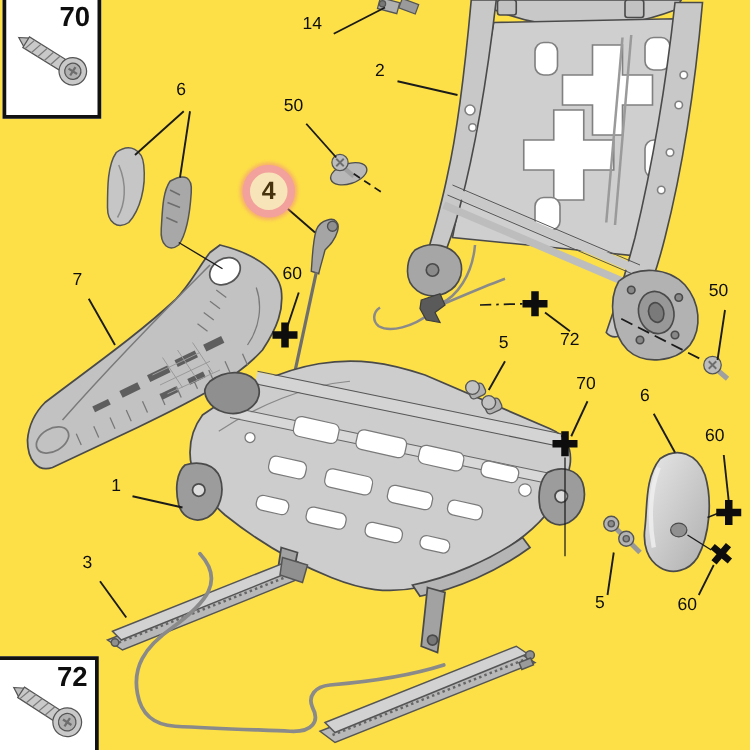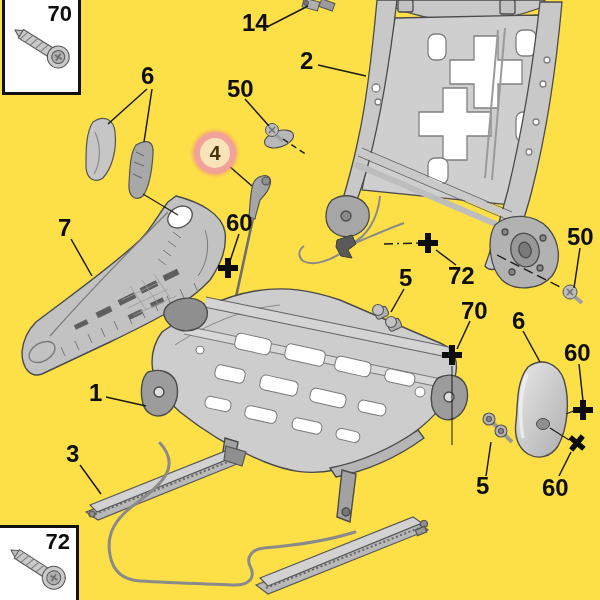--- a/index.html
+++ b/index.html
@@ -1,19 +1,19 @@
 <!DOCTYPE html>
 <html><head>
 <meta charset="utf-8">
 <style>
   html,body{margin:0;padding:0;background:#ffffff;}
   .stage{position:relative;width:600px;height:600px;background:#fde047;overflow:hidden;
          font-family:"Liberation Sans", sans-serif;}
   .art{position:absolute;left:0;top:0;}
-  .callout{position:absolute;font-weight:bold;font-size:24px;color:#0e0e0e;
+  .callout{position:absolute;font-weight:normal;font-size:14px;color:#0e0e0e;
            line-height:1;letter-spacing:0;cursor:pointer;}
   .inset-box{position:absolute;background:#ffffff;border:3px solid #111;}
   .inset-box .box-label{position:absolute;top:1px;right:6px;font-weight:bold;
            font-size:22px;color:#0e0e0e;}
   .inset-box svg{position:absolute;left:0;top:0;}
   .hl-circle{position:absolute;left:194px;top:132px;width:30px;height:30px;
            border:6px solid #f2a19c;background:#f7e5b9;border-radius:50%;
            box-shadow:0 0 3px 2px rgba(242,140,135,.55);
            display:flex;align-items:center;justify-content:center;
            font-weight:bold;font-size:20px;color:#46320c;cursor:pointer;}

